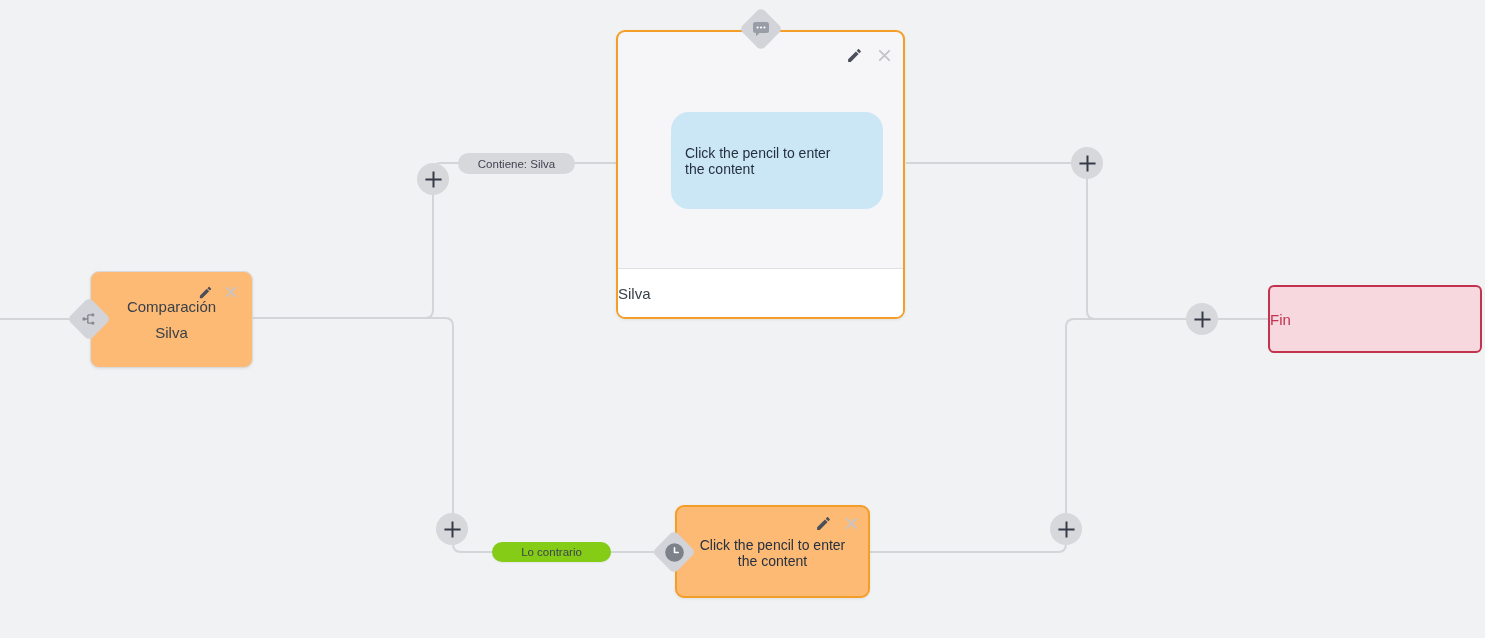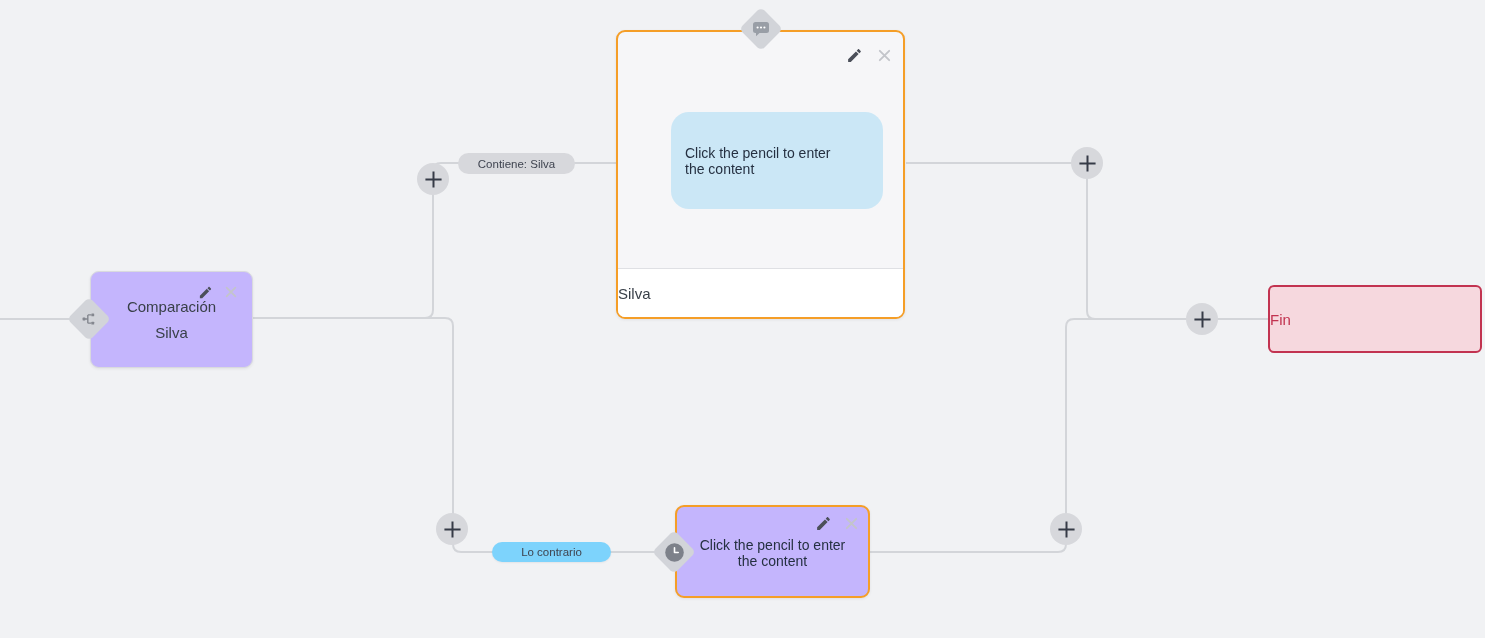--- a/index.html
+++ b/index.html
@@ -18,24 +18,24 @@
 
   
   .plus{position:absolute;width:32px;height:32px;border-radius:50%;
         background:var(--plus-bg);display:flex;align-items:center;justify-content:center;z-index:4;cursor:pointer;}
   .plus svg{display:block;}
 
   
   .pill{position:absolute;z-index:3;display:flex;align-items:center;justify-content:center;
         font-size:11.5px;color:#3f4450;border-radius:11px;white-space:nowrap;}
   .pill.gray{background:var(--pill-bg);}
-  .pill.white{background:#7dd3fc;box-shadow:0 1px 2px rgba(20,25,40,.06);}
-
-  
-  .card{position:absolute;background:#c4b5fd;border-radius:9px;z-index:2;
+  .pill.white{background:#84cc16;box-shadow:0 1px 2px rgba(20,25,40,.06);}
+
+  
+  .card{position:absolute;background:#fdba74;border-radius:9px;z-index:2;
         box-shadow:0 1px 3px rgba(35,40,55,.08);}
   .card .edit-btn,.card .close-btn{position:absolute;top:11px;width:18px;height:18px;
         display:flex;align-items:center;justify-content:center;cursor:pointer;background:none;border:none;padding:0;}
   .pencil-svg{fill:#4b4f59;}
   .close-svg path{stroke:#c3c5ca;stroke-width:2;stroke-linecap:round;fill:none;}
 
   #node-condition{left:90px;top:271px;width:163px;height:97px;border:1px solid var(--node-border);}
   #node-condition .titles{position:absolute;left:0;right:0;top:26px;display:flex;flex-direction:column;
         align-items:center;gap:9px;font-size:15px;color:var(--text-dark);}
   #node-condition .edit-btn{right:38px;}

